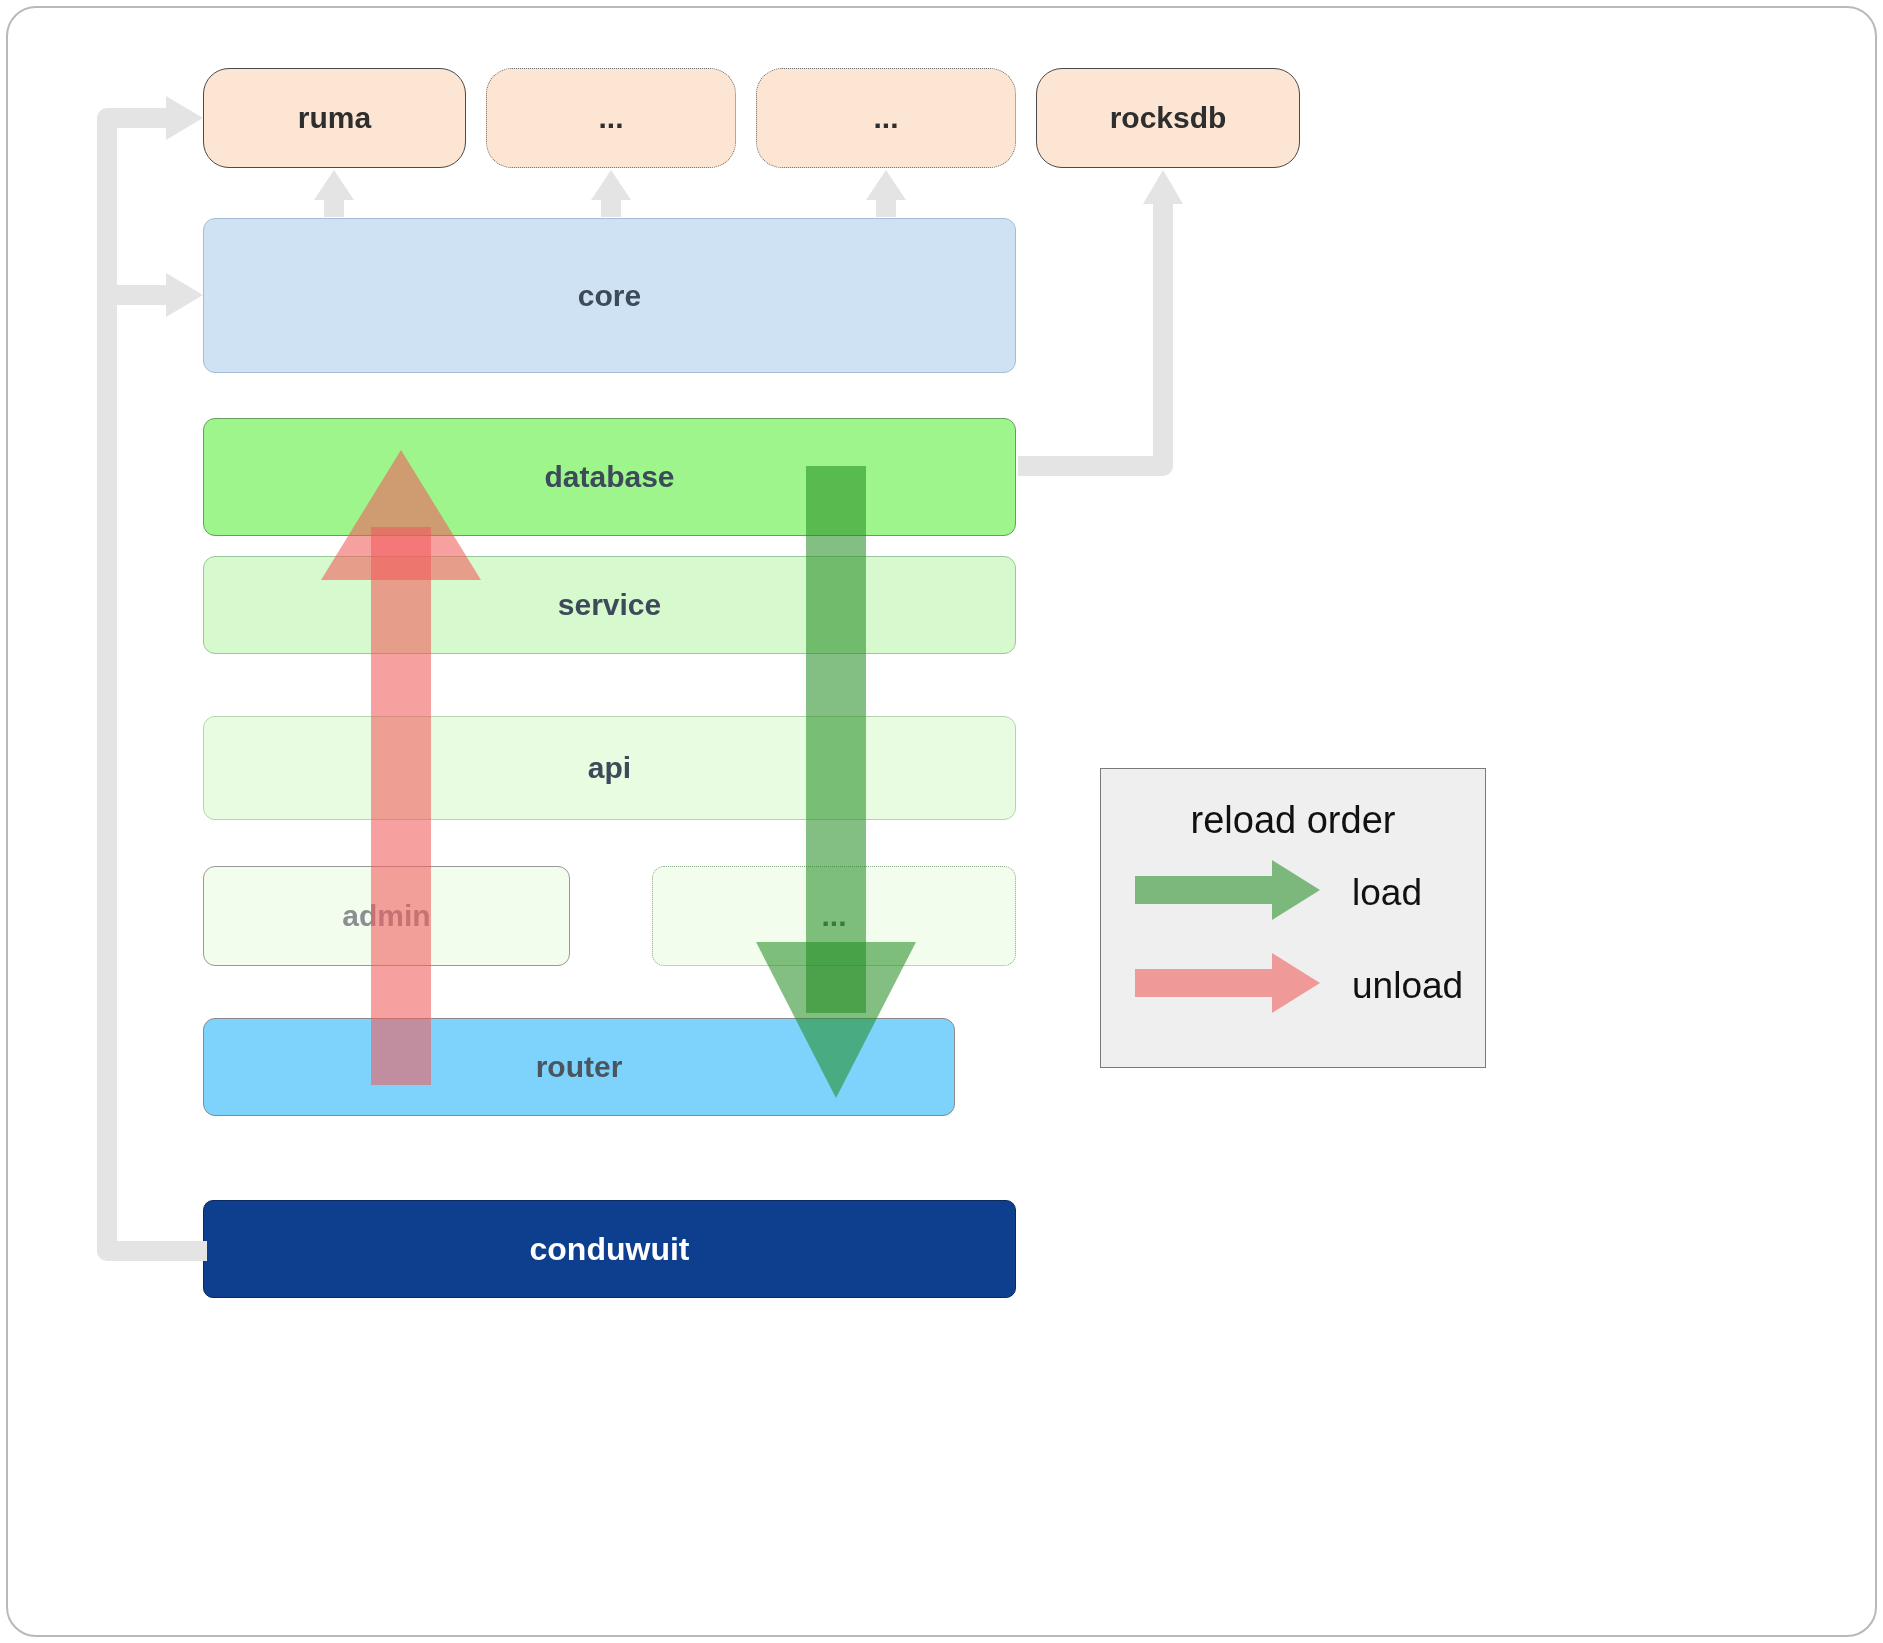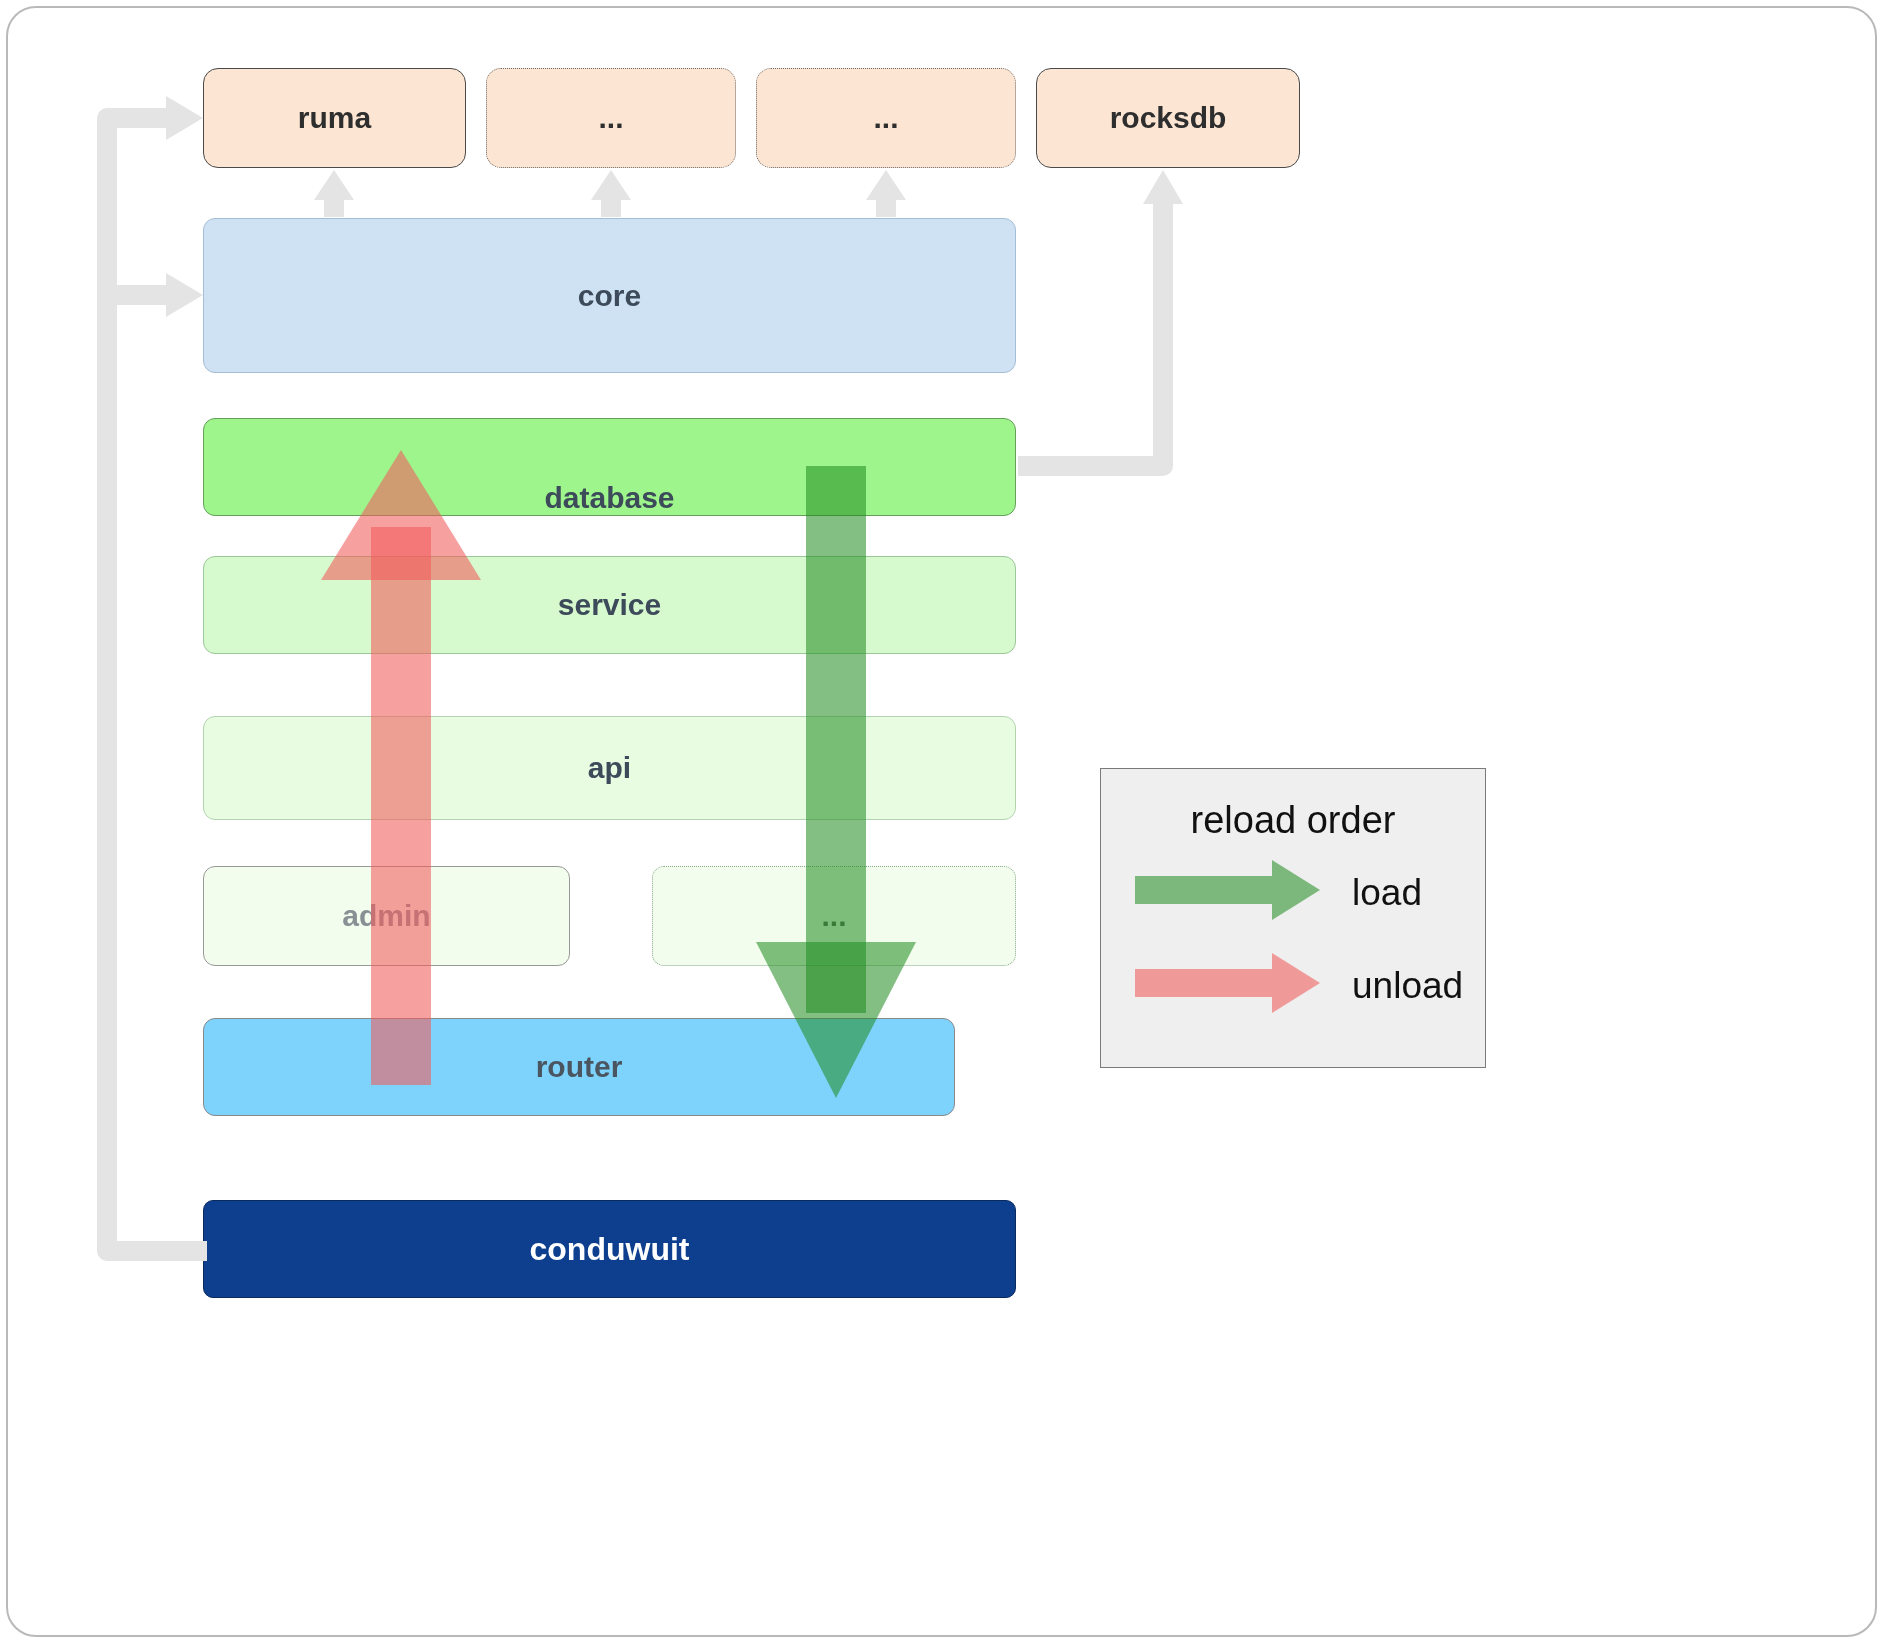--- a/index.html
+++ b/index.html
@@ -10,30 +10,30 @@
   .frame{
     position:absolute;left:6px;top:6px;right:6px;bottom:6px;
     border:2px solid #b9b9b9;border-radius:30px;background:#ffffff;
   }
   .node{
     position:absolute;display:flex;align-items:center;justify-content:center;
     font-size:30px;font-weight:700;color:var(--label-dark);
     border-radius:12px;box-sizing:border-box;z-index:2;
   }
   .toprow{
-    background:var(--peach);border:1.5px solid #4a4a4a;border-radius:15px;
+    background:var(--peach);border:1.5px solid #4a4a4a;border-radius:26px;
     font-weight:700;color:#2e2e2e;
   }
   .toprow.dotted{border:1.5px dotted #6a6a6a;}
   .n-ruma{left:203px;top:68px;width:263px;height:100px;}
   .n-more1{left:486px;top:68px;width:250px;height:100px;}
   .n-more2{left:756px;top:68px;width:260px;height:100px;}
   .n-rocksdb{left:1036px;top:68px;width:264px;height:100px;}
   .n-core{left:203px;top:218px;width:813px;height:155px;background:var(--core-blue);border:1px solid #a5bdd6;}
-  .n-database{left:203px;top:418px;width:813px;height:98px;background:var(--database-green);border:1px solid #64a05a;align-items:flex-end;}
+  .n-database{left:203px;top:418px;width:813px;height:118px;background:var(--database-green);border:1px solid #64a05a;}
   .n-service{left:203px;top:556px;width:813px;height:98px;background:var(--service-green);border:1px solid #9cc79a;}
   .n-api{left:203px;top:716px;width:813px;height:104px;background:var(--api-green);border:1px solid #b4d4b0;}
   .n-admin{left:203px;top:866px;width:367px;height:100px;background:var(--admin-green);border:1px solid #999999;color:#8a8f94;}
   .n-smore{left:652px;top:866px;width:364px;height:100px;background:var(--admin-green);border:1px dotted #8aa88a;color:#5a6a5a;}
   .n-router{left:203px;top:1018px;width:752px;height:98px;background:#7dd3fc;border:1px solid #8a8a8a;color:#4a5560;}
   .n-conduwuit{left:203px;top:1200px;width:813px;height:98px;background:var(--conduwuit-navy);border:1px solid #092a5e;color:#ffffff;font-weight:700;font-size:32px;border-radius:10px;text-align:right;}
   .overlay{
     position:absolute;left:0;top:0;width:1883px;height:1643px;
     z-index:5;pointer-events:none;
   }

